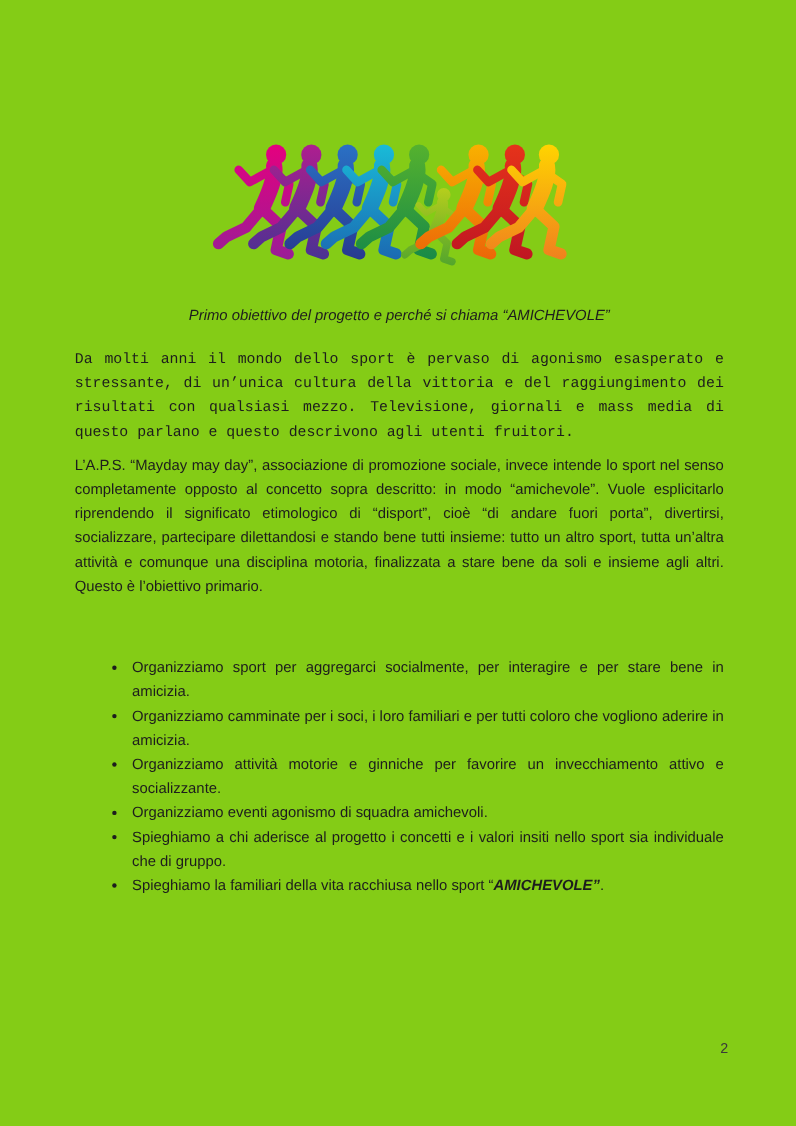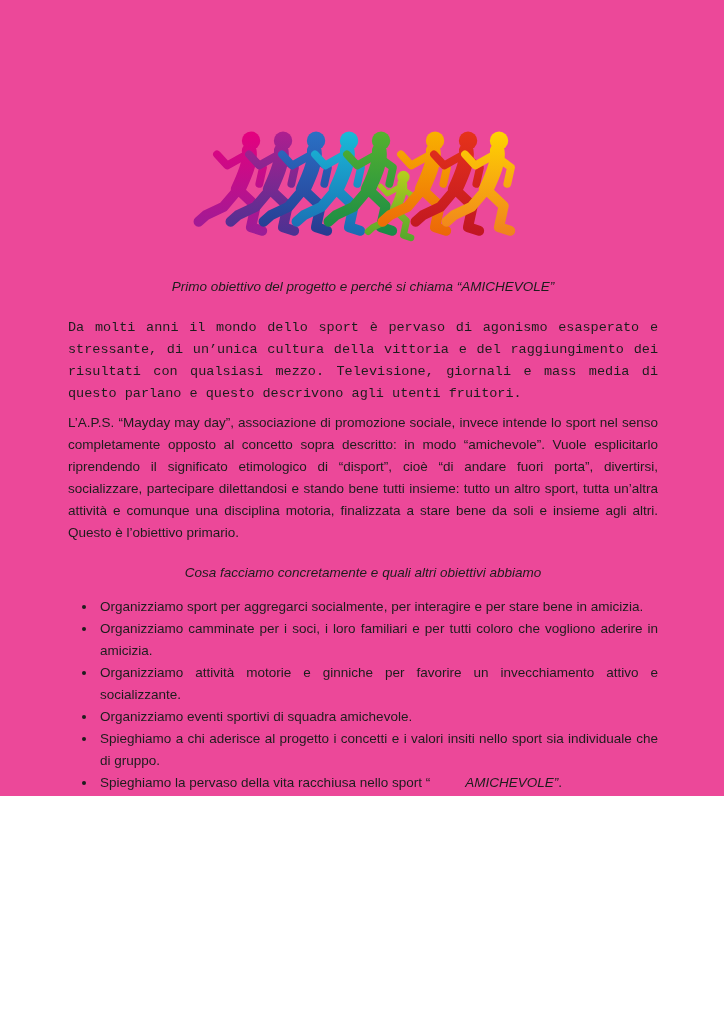--- a/index.html
+++ b/index.html
@@ -1,22 +1,22 @@
 <!DOCTYPE html>
 <html><head>
 <meta charset="utf-8">
 <style>
   * { margin: 0; padding: 0; box-sizing: border-box; }
   html, body { background: #ffffff; }
   .page {
     position: relative;
     width: 724px;
-    height: 796px;
+    height: 1024px;
     margin: 0 auto;
-    background: #ec4899;
+    background: #84cc16;
     font-family: "Liberation Sans", sans-serif;
     font-size: 13.5px;
     line-height: 22px;
     color: #1d1d1d;
     overflow: hidden;
   }
   .hero {
     position: absolute;
     top: 116px;
     left: 0;
@@ -37,30 +37,30 @@
     position: absolute;
     left: 68px;
     right: 66px;
     text-align: justify;
   }
   .para-1 { top: 317px; font-family: Liberation Mono, monospace; }
   .para-2 { top: 412px; }
   .bullet-list {
     position: absolute;
     top: 596px;
-    left: 52px;
+    left: 72px;
     right: 66px;
     list-style: disc outside;
     padding-left: 45px;
   }
   .bullet-list li {
     text-align: justify;
     padding-left: 3px;
   }
-  .bi { font-weight: normal; font-style: italic; margin-left: 35px; }
+  .bi { font-weight: bold; font-style: italic; }
   .page-number {
     position: absolute;
     top: 942px;
     right: 62px;
     font-size: 13px;
     color: #3a3a3a;
   }
 </style>
 </head>
 <body>
@@ -126,26 +126,25 @@
         <use href="#runner-shape" transform="translate(276,78) scale(0.92)" fill="url(#rg8)" stroke="url(#rg8)"></use>
       </svg>
   </div>
 
   <p class="doc-title title-1">Primo obiettivo del progetto e perché si chiama “AMICHEVOLE”</p>
 
   <p class="body-text para-1">Da molti anni il mondo dello sport è pervaso di agonismo esasperato e stressante, di un’unica cultura della vittoria e del raggiungimento dei risultati con qualsiasi mezzo. Televisione, giornali e mass media di questo parlano e questo descrivono agli utenti fruitori.</p>
 
   <p class="body-text para-2">L’A.P.S. “Mayday may day”, associazione di promozione sociale, invece intende lo sport nel senso completamente opposto al concetto sopra descritto: in modo “amichevole”. Vuole esplicitarlo riprendendo il significato etimologico di “disport”, cioè “di andare fuori porta”, divertirsi, socializzare, partecipare dilettandosi e stando bene tutti insieme: tutto un altro sport, tutta un’altra attività e comunque una disciplina motoria, finalizzata a stare bene da soli e insieme agli altri. Questo è l’obiettivo primario.</p>
 
-  <p class="doc-title title-2">Cosa facciamo concretamente e quali altri obiettivi abbiamo</p>
 
   <ul class="bullet-list" id="bullet-list">
       <li><span>Organizziamo sport per aggregarci socialmente, per interagire e per stare bene in amicizia.</span></li>
       <li><span>Organizziamo camminate per i soci, i loro familiari e per tutti coloro che vogliono aderire in amicizia.</span></li>
       <li><span>Organizziamo attività motorie e ginniche per favorire un invecchiamento attivo e socializzante.</span></li>
-      <li><span>Organizziamo eventi sportivi di squadra amichevole.</span></li>
+      <li><span>Organizziamo eventi agonismo di squadra amichevoli.</span></li>
       <li><span>Spieghiamo a chi aderisce al progetto i concetti e i valori insiti nello sport sia individuale che di gruppo.</span></li>
-      <li><span>Spieghiamo la pervaso della vita racchiusa nello sport “</span><span class="bi">AMICHEVOLE”</span><span>.</span></li>
+      <li><span>Spieghiamo la familiari della vita racchiusa nello sport “</span><span class="bi">AMICHEVOLE”</span><span>.</span></li>
     </ul>
 
   <div class="page-number">2</div>
 
 </div>
 
 </body></html>

